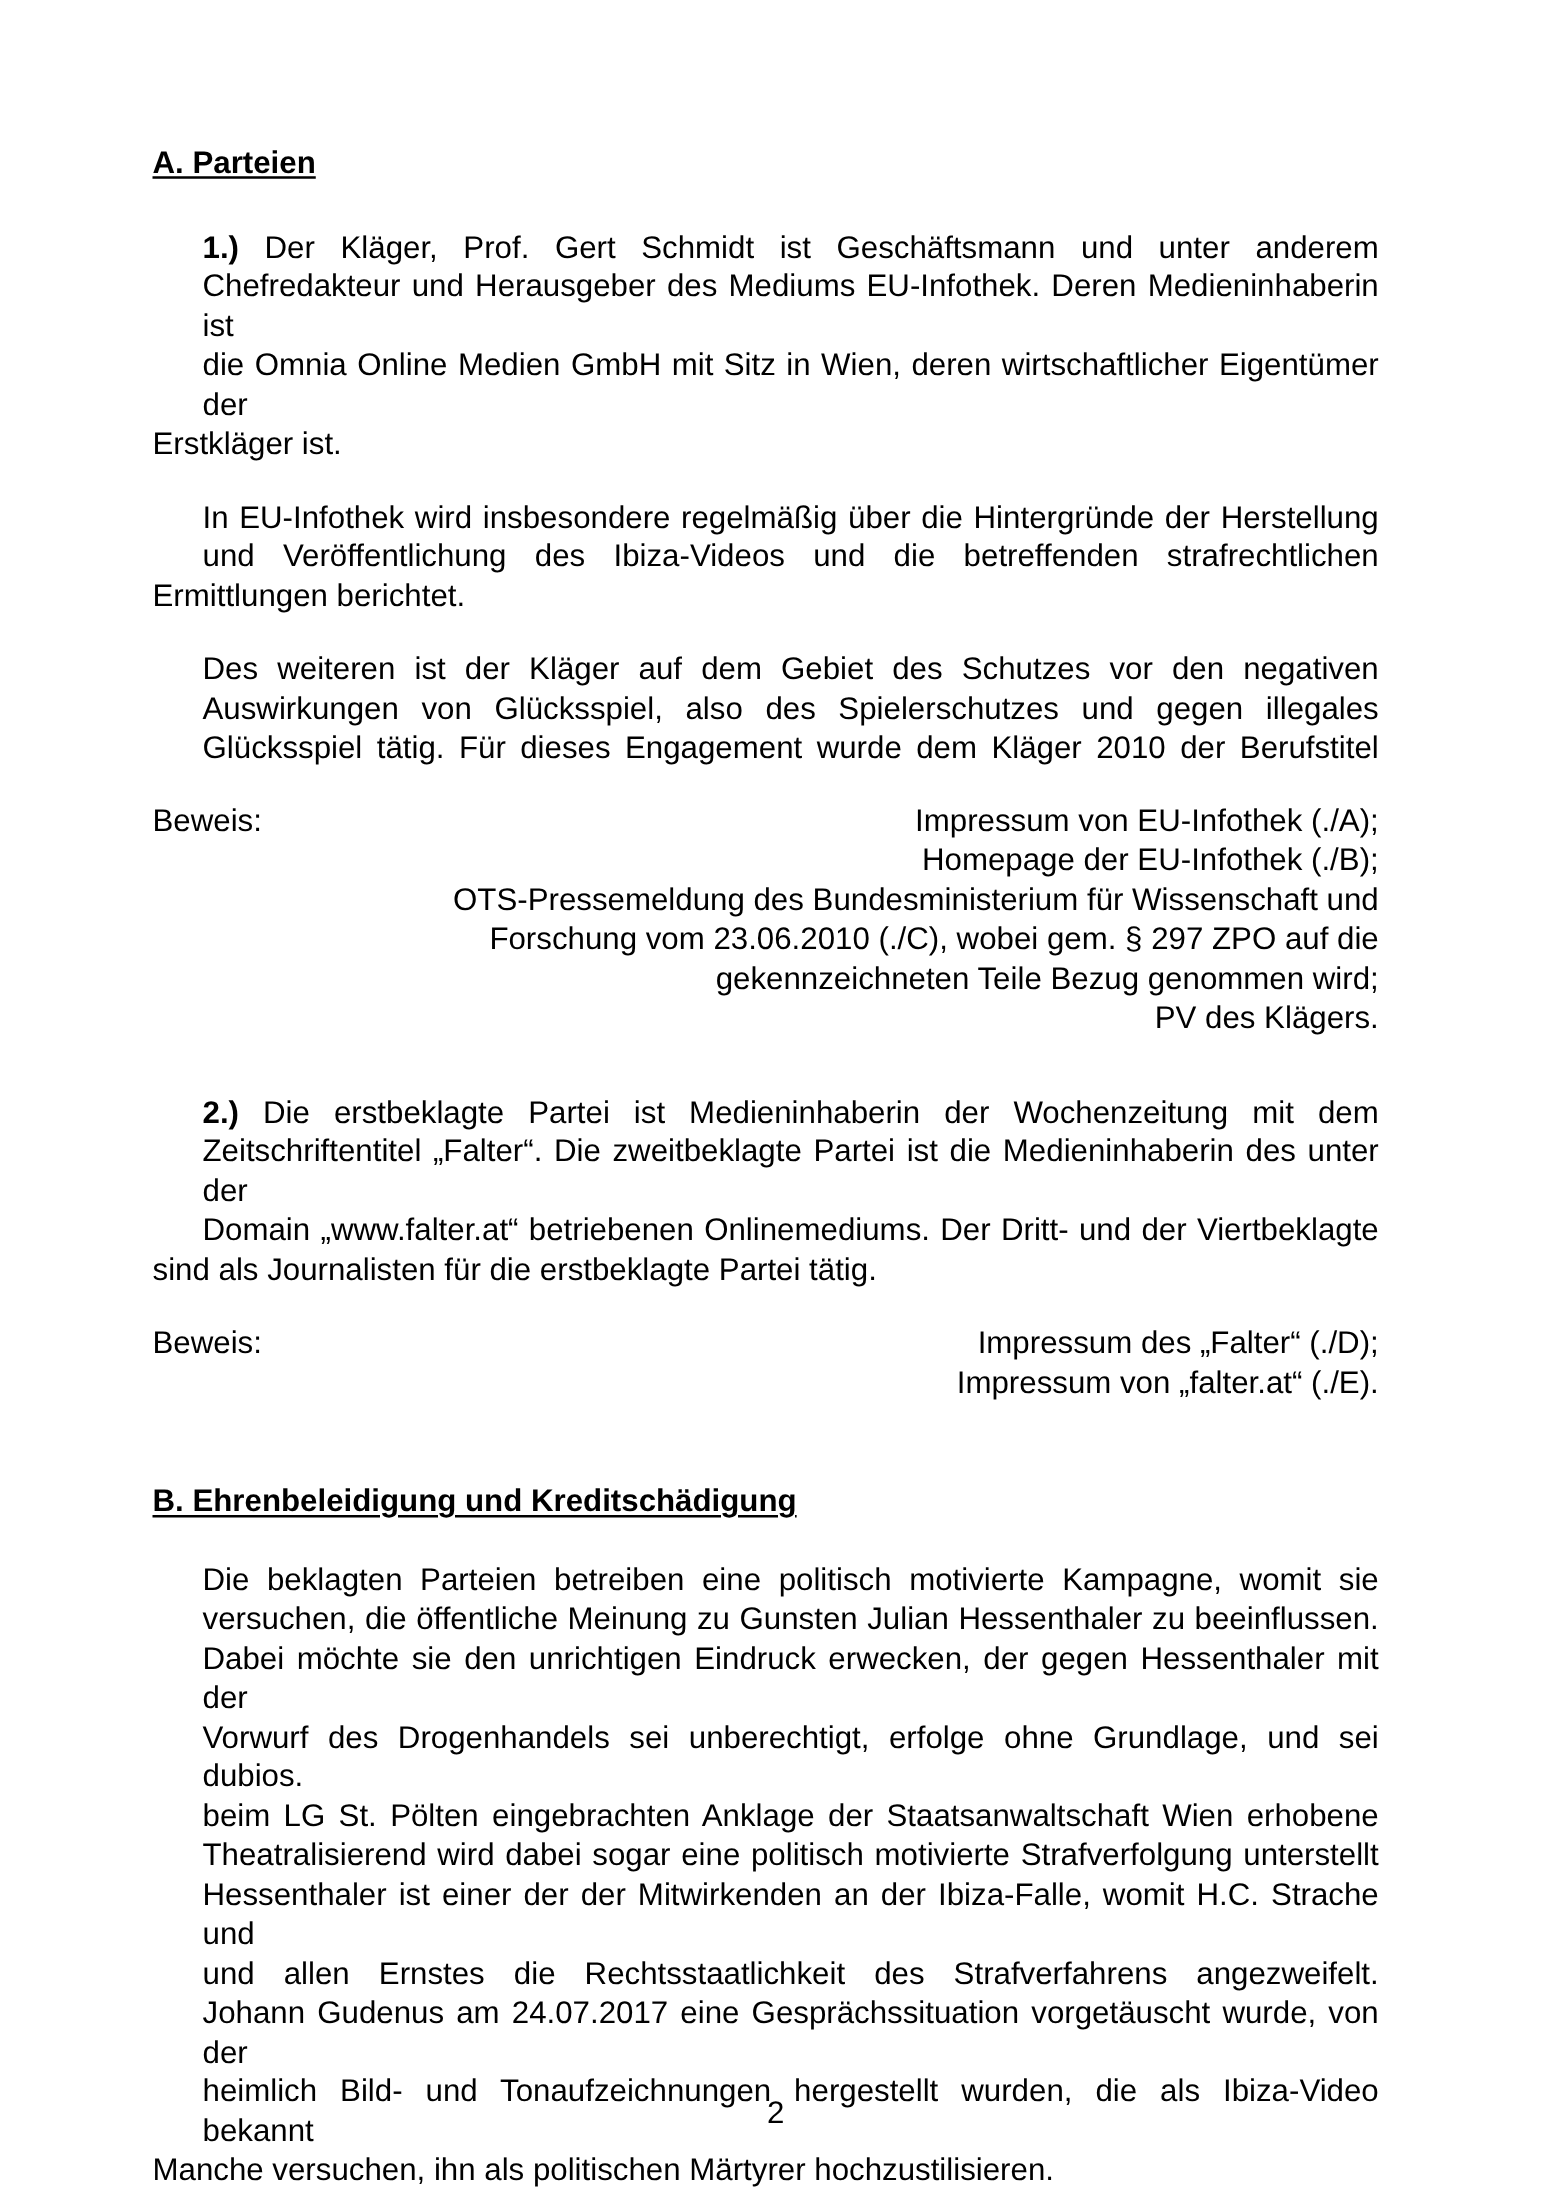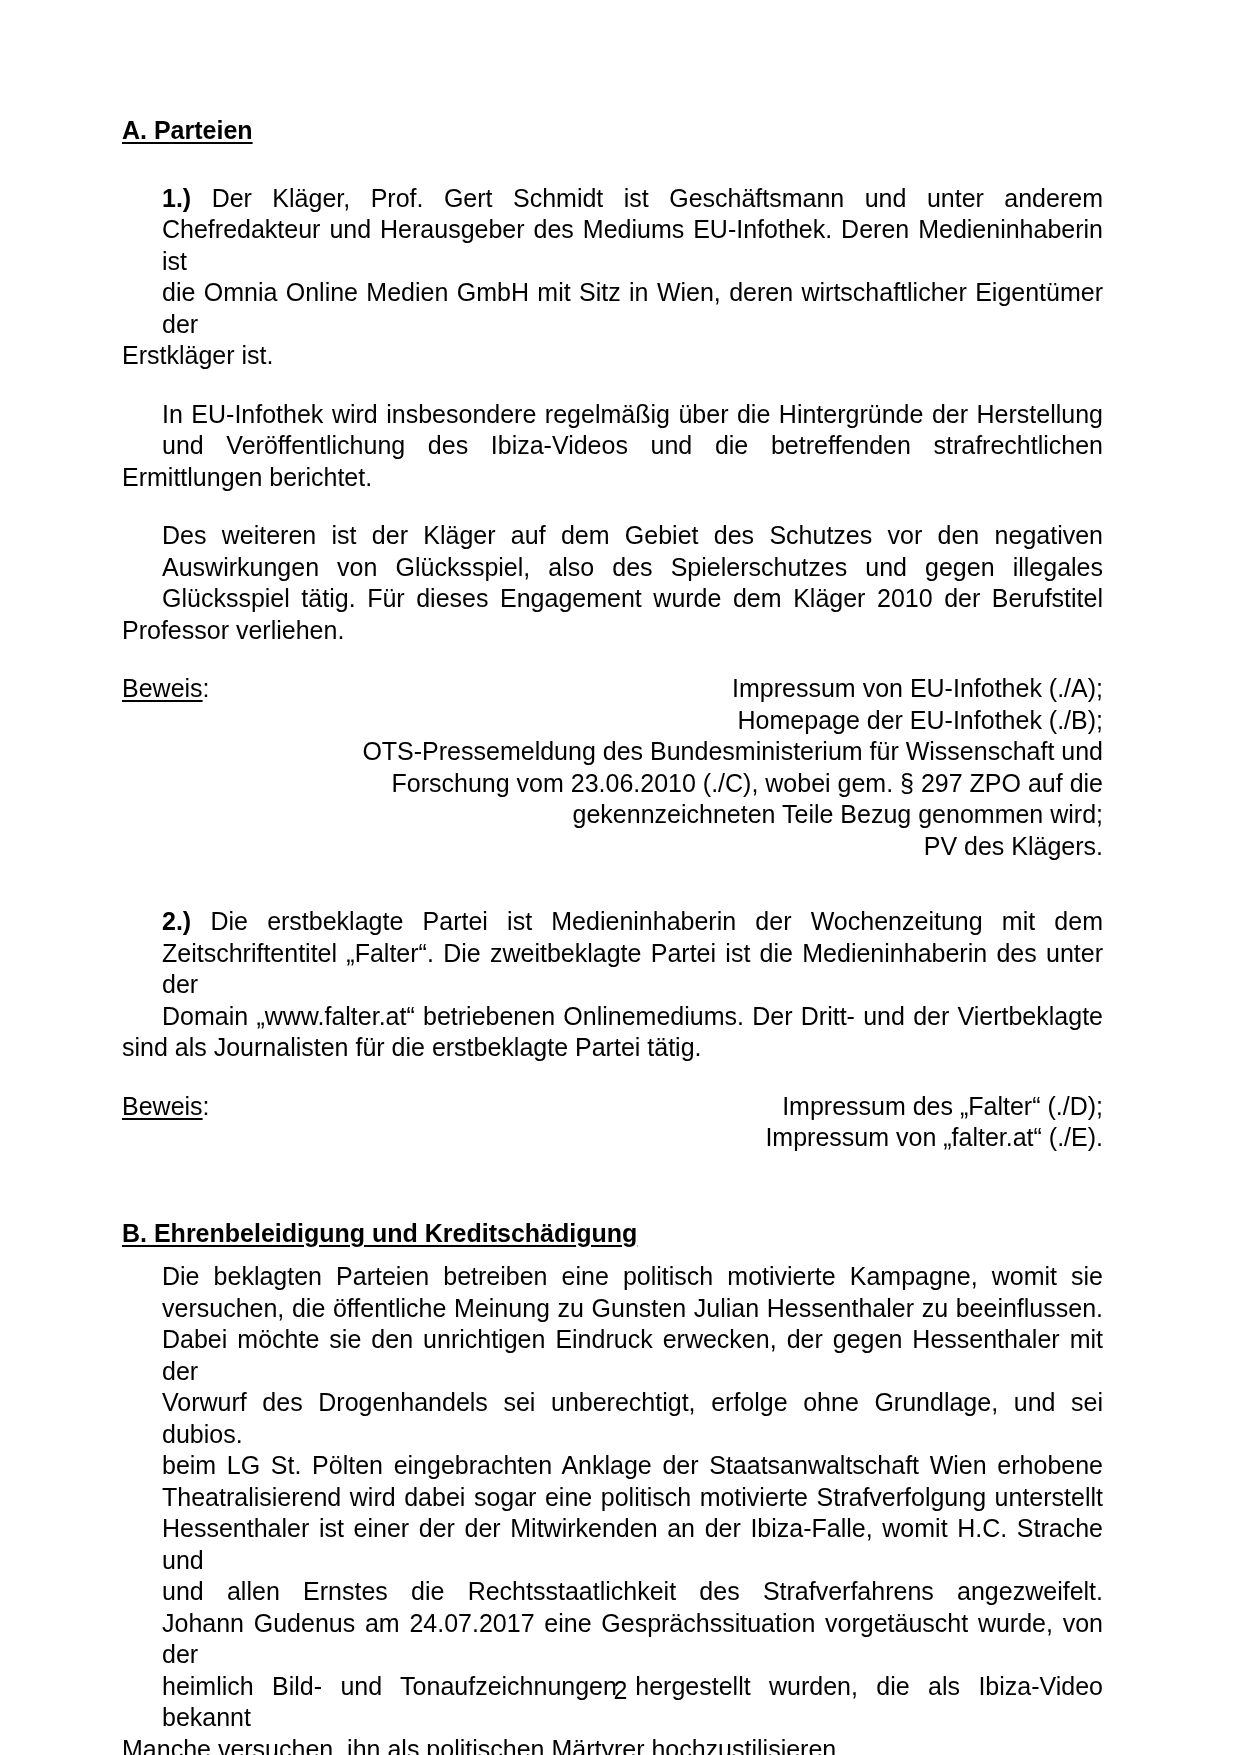--- a/index.html
+++ b/index.html
@@ -26,37 +26,36 @@
     width: 981px;
   }
   .heading {
     font-weight: bold;
     text-decoration: underline;
     text-decoration-thickness: 2px;
     text-underline-offset: 3px;
     margin: 0 0 36px 0;
   }
   .heading-b {
-    margin-bottom: 12px;
+    margin-bottom: 31px;
   }
   .para {
     margin: 0 0 27px 0;
   }
   .line {
     text-align: left;
     white-space: normal;
   }
   .line.just {
     text-align: justify;
     text-align-last: justify;
     margin-left: 40px;
   }
   .b { font-weight: bold; }
   .u {
-    text-decoration: underline;
     text-decoration-thickness: 2px;
     text-underline-offset: 3px;
   }
   .beweis {
     position: relative;
     padding-left: 131px;
     margin: 0 0 27px 0;
   }
   .beweis.gap-large { margin-bottom: 44px; }
   .beweis.gap-xlarge { margin-bottom: 64px; }
@@ -94,21 +93,20 @@
     <div class="para">
       <div class="line just">In EU-Infothek wird insbesondere regelmäßig über die Hintergründe der Herstellung</div>
       <div class="line just">und Veröffentlichung des Ibiza-Videos und die betreffenden strafrechtlichen</div>
       <div class="line">Ermittlungen berichtet.</div>
     </div>
 
     <div class="para">
       <div class="line just">Des weiteren ist der Kläger auf dem Gebiet des Schutzes vor den negativen</div>
       <div class="line just">Auswirkungen von Glücksspiel, also des Spielerschutzes und gegen illegales</div>
       <div class="line just">Glücksspiel tätig. Für dieses Engagement wurde dem Kläger 2010 der Berufstitel</div>
-      <div class="line">Professor verliehen.</div>
     </div>
 
     <div class="beweis gap-large">
       <div class="beweis-label"><span class="u">Beweis</span><span>:</span></div>
       <div class="beweis-items">
         <div class="beweis-item">Impressum von EU-Infothek (./A);</div>
         <div class="beweis-item">Homepage der EU-Infothek (./B);</div>
         <div class="beweis-item">OTS-Pressemeldung des Bundesministerium für Wissenschaft und Forschung vom 23.06.2010 (./C), wobei gem. § 297 ZPO auf die gekennzeichneten Teile Bezug genommen wird;</div>
         <div class="beweis-item">PV des Klägers.</div>
       </div>

